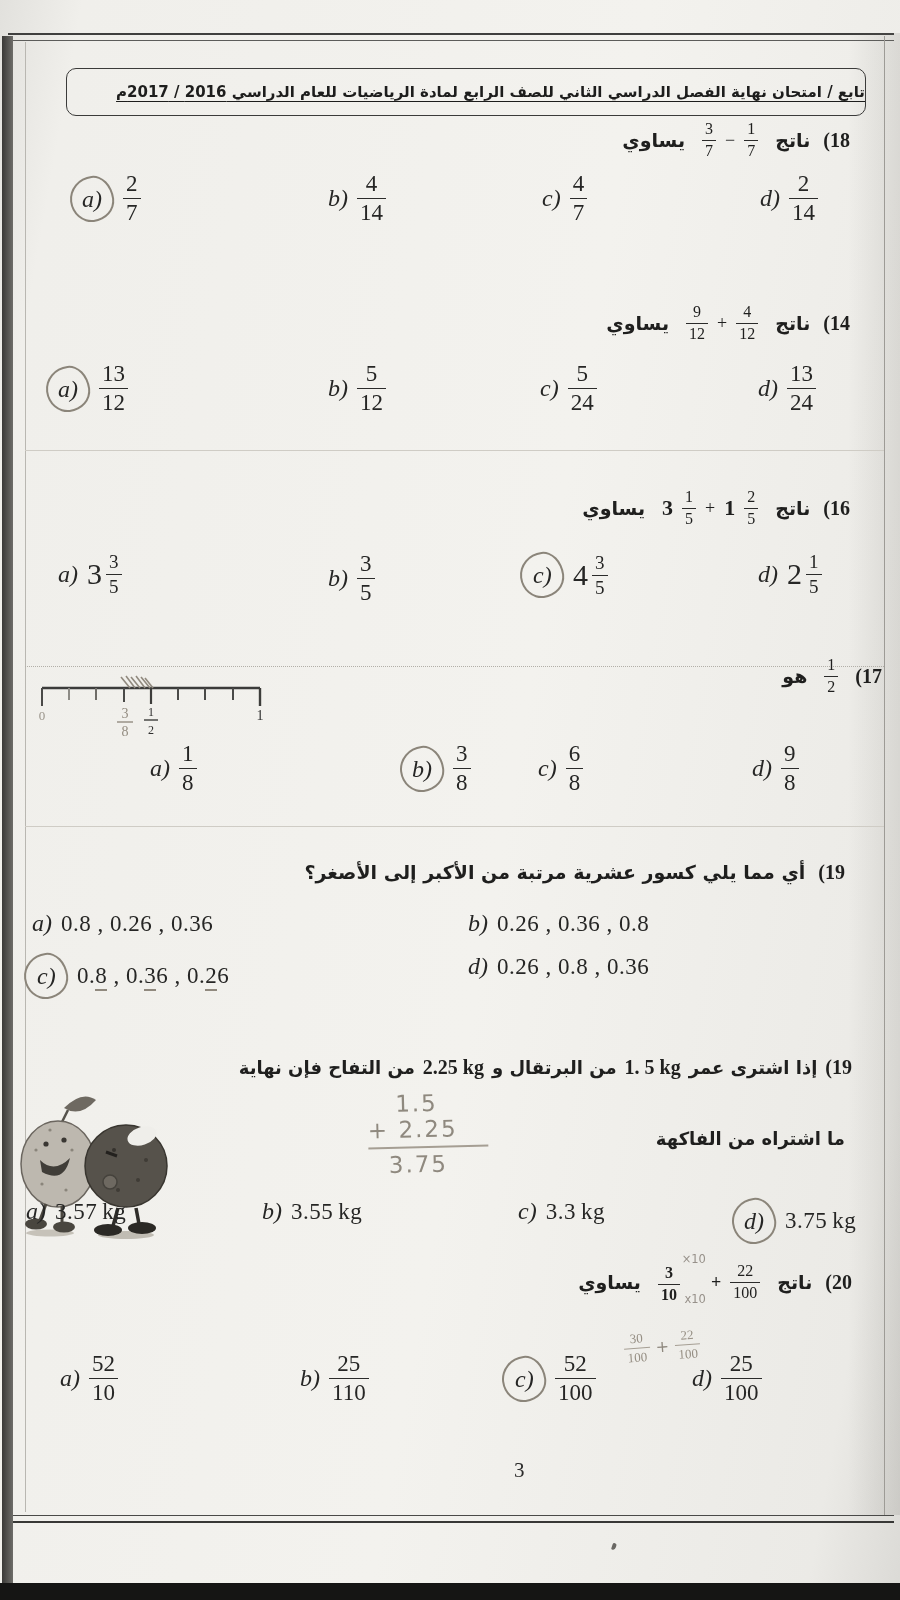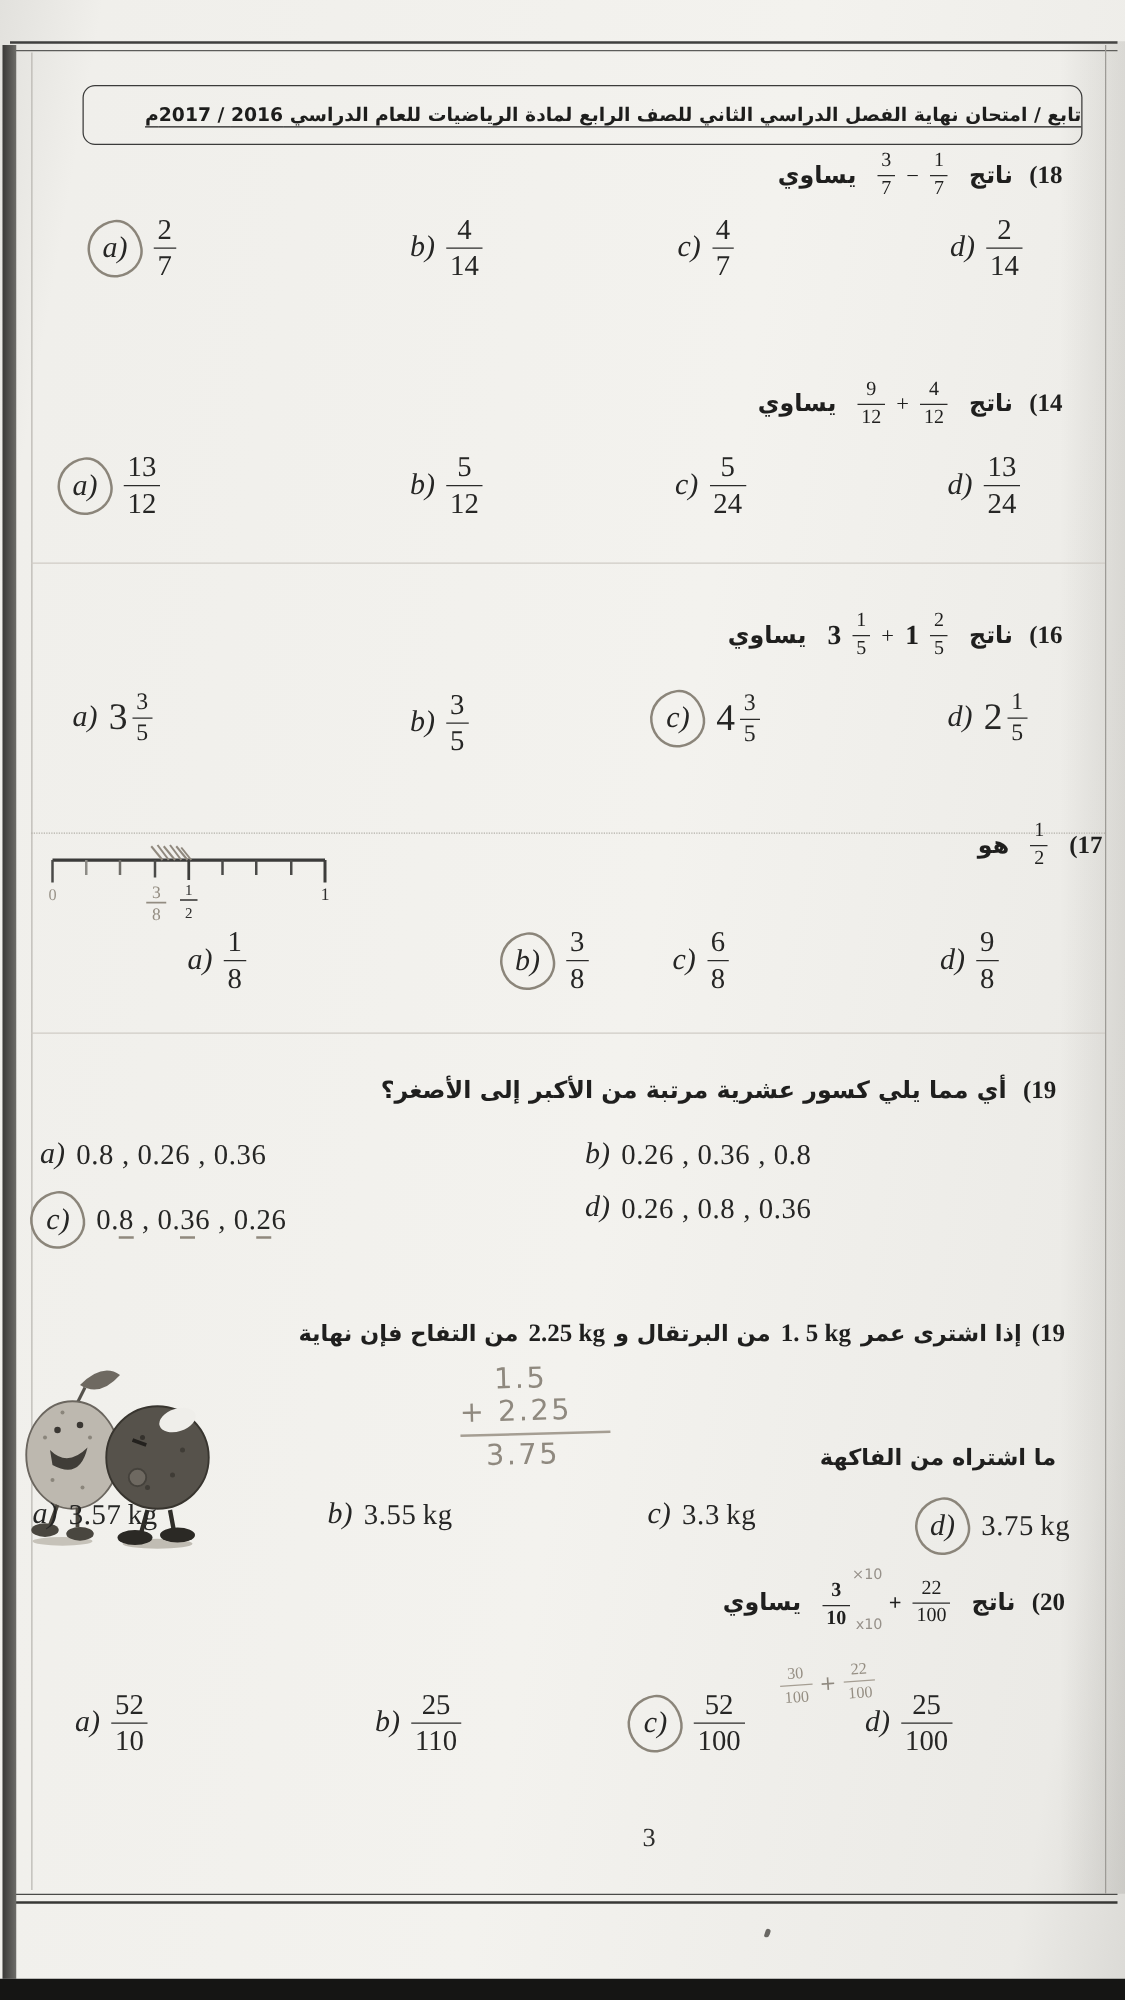--- a/index.html
+++ b/index.html
@@ -335,21 +335,21 @@
   </div>
 
   <div class="abs arabic-line" style="right:48px;top:1042px;height:50px">
     <span class="qnum">(19</span>
     <span>إذا اشترى عمر</span>
     <span class="num-ltr">1. 5 kg</span>
     <span>من البرتقال و</span>
     <span class="num-ltr">2.25 kg</span>
     <span>من التفاح  فإن نهاية</span>
   </div>
-  <div class="abs arabic-line" style="right:55px;top:1156px">
+  <div class="abs arabic-line" style="right:55px;top:1128px">
     <span>ما اشتراه من الفاكهة</span>
   </div>
 
   <div class="abs pencil hw19" style="left:368px;top:1090px">
     <div class="l1">1.5</div>
     <div class="l2">+ 2.25</div>
     <div class="l3">3.75</div>
   </div>
 
   <svg class="abs" style="left:6px;top:1080px" width="164" height="160" viewBox="0 0 164 160">

